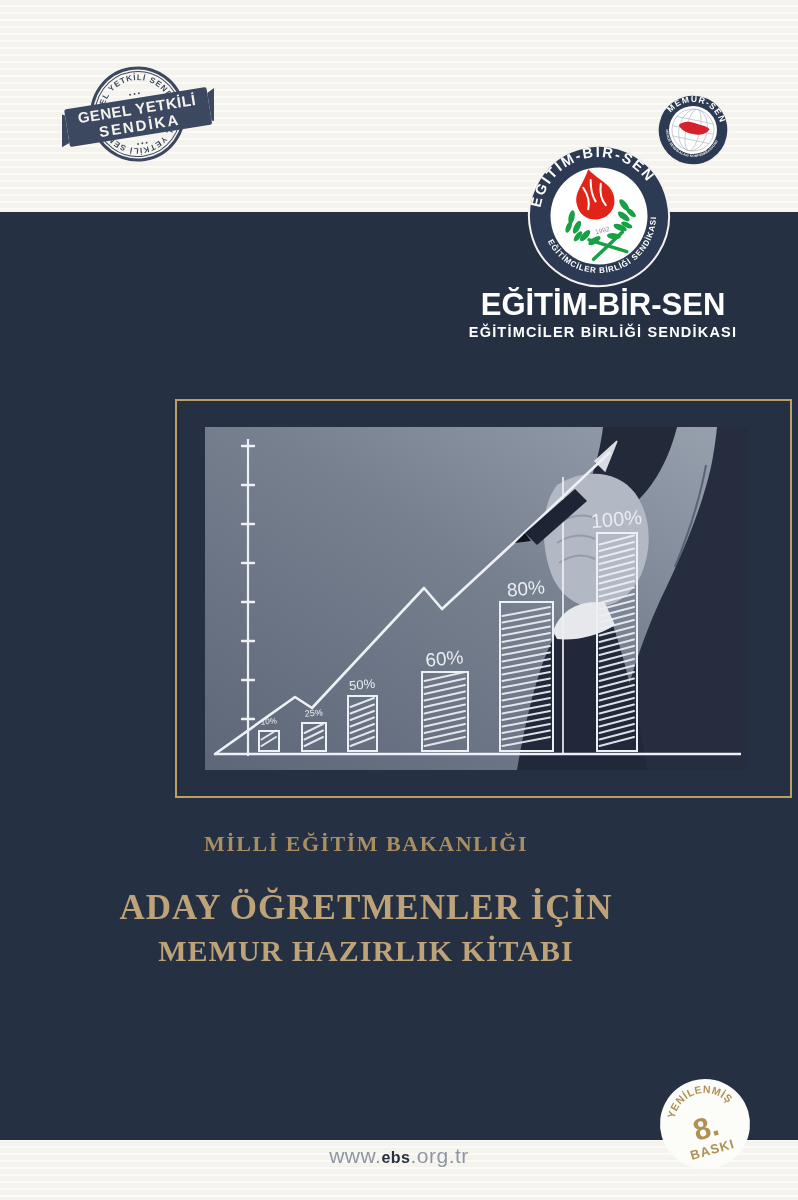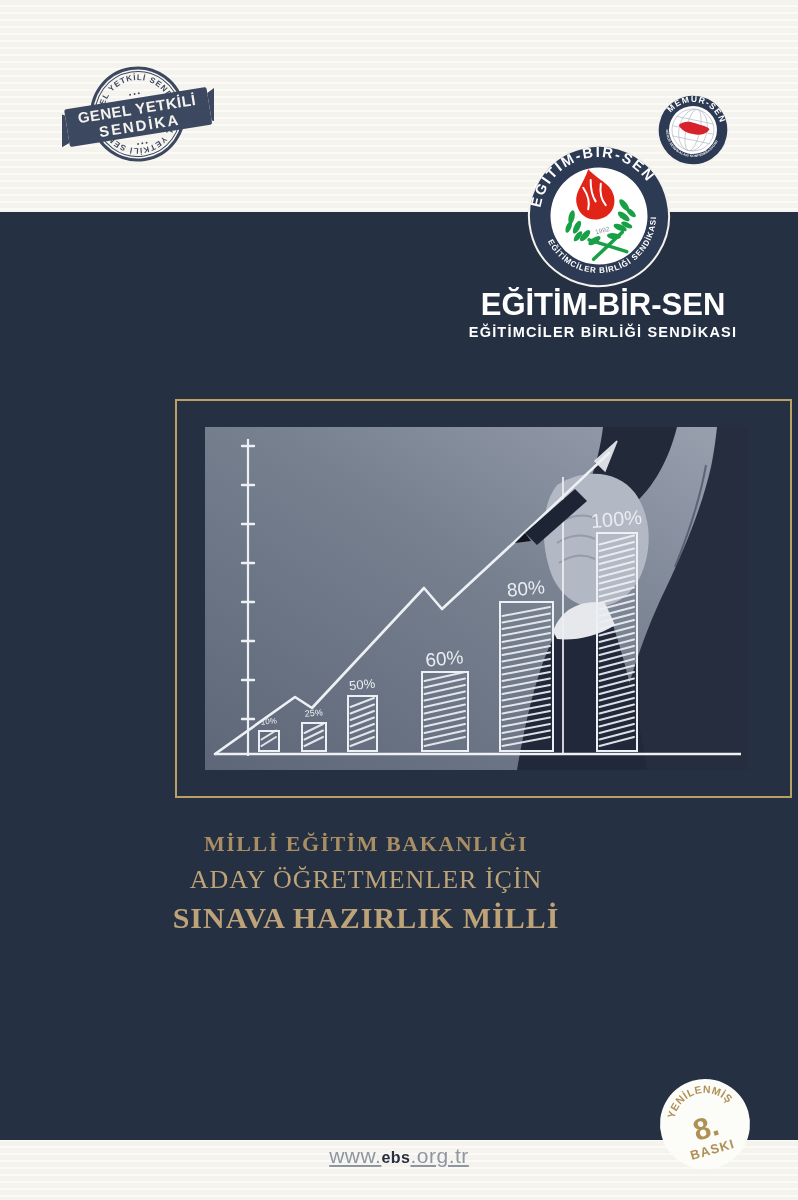--- a/index.html
+++ b/index.html
@@ -13,26 +13,26 @@
   .memur{position:absolute;left:655px;top:92px;width:76px;height:76px;}
   .biglogo{position:absolute;left:526px;top:143px;width:146px;height:146px;}
   .brand{position:absolute;left:468px;top:289px;width:270px;text-align:center;color:#fff;}
   .brand-title{font-size:31px;font-weight:800;letter-spacing:0px;line-height:1;}
   .brand-sub{font-size:14.5px;font-weight:700;letter-spacing:1.2px;margin-top:4px;}
   .frame{position:absolute;left:175px;top:399px;width:613px;height:395px;border:2px solid #bc9f62;}
   .photo{position:absolute;left:205px;top:427px;width:543px;height:343px;}
   .titles{position:absolute;left:0;top:831px;width:706px;text-align:center;
           font-family:"Liberation Serif","DejaVu Serif",serif;padding-left:26px;box-sizing:border-box;}
   .t1{font-size:22px;font-weight:700;letter-spacing:1.5px;color:#a88e62;}
-  .t2{font-size:26px;font-weight:400;letter-spacing:1px;color:#bda377;margin-top:8px;}
+  .t2{font-size:35px;font-weight:700;letter-spacing:1px;color:#bda377;margin-top:31px;}
   .t3{font-size:30px;font-weight:700;letter-spacing:1px;color:#bda377;margin-top:6px;}
   .badge{position:absolute;left:659px;top:1078px;width:92px;height:92px;transform:rotate(-16deg);}
   .footer{position:absolute;left:0;top:1144px;width:798px;text-align:center;}
   .footer span{vertical-align:baseline;}
-  .url-light{font-size:21px;color:#8e96a2;font-weight:400;letter-spacing:0.5px;text-decoration:underline;}
+  .url-light{font-size:21px;color:#8e96a2;font-weight:400;letter-spacing:0.5px;}
   .url-bold{font-size:16px;color:#27303f;font-weight:800;letter-spacing:0.5px;}
   svg text{font-family:"Liberation Sans",sans-serif;}
 </style>
 </head>
 <body>
 
 <div class="cover">
 
   <div class="band-navy"></div>
 
@@ -189,21 +189,21 @@
 
     <g>
       <path d="M320 106 L370 62 L382 74 L332 118 Z" fill="#1d2433"></path>
       <path d="M320 106 L310 116 L326 114 Z" fill="#11151f"></path>
     </g>
   </svg>
 
   <div class="titles">
     <div class="t1">MİLLİ EĞİTİM BAKANLIĞI</div>
     <div class="t2">ADAY ÖĞRETMENLER İÇİN</div>
-    <div class="t3">SINAVA HAZIRLIK MİLLİ</div>
+    <div class="t3">MEMUR HAZIRLIK KİTABI</div>
   </div>
 
   <svg class="badge" viewBox="0 0 92 92">
     <circle cx="46" cy="46" r="45" fill="#fcfcf9"></circle>
     <defs>
         <path id="badgeTop" d="M15,46 A31,31 0 0 1 77,46"></path>
       </defs>
     <text font-size="10.5" font-weight="700" fill="#b09155" letter-spacing="0.6">
       <textPath href="#badgeTop" startOffset="50%" text-anchor="middle">YENİLENMİŞ</textPath>
     </text>

